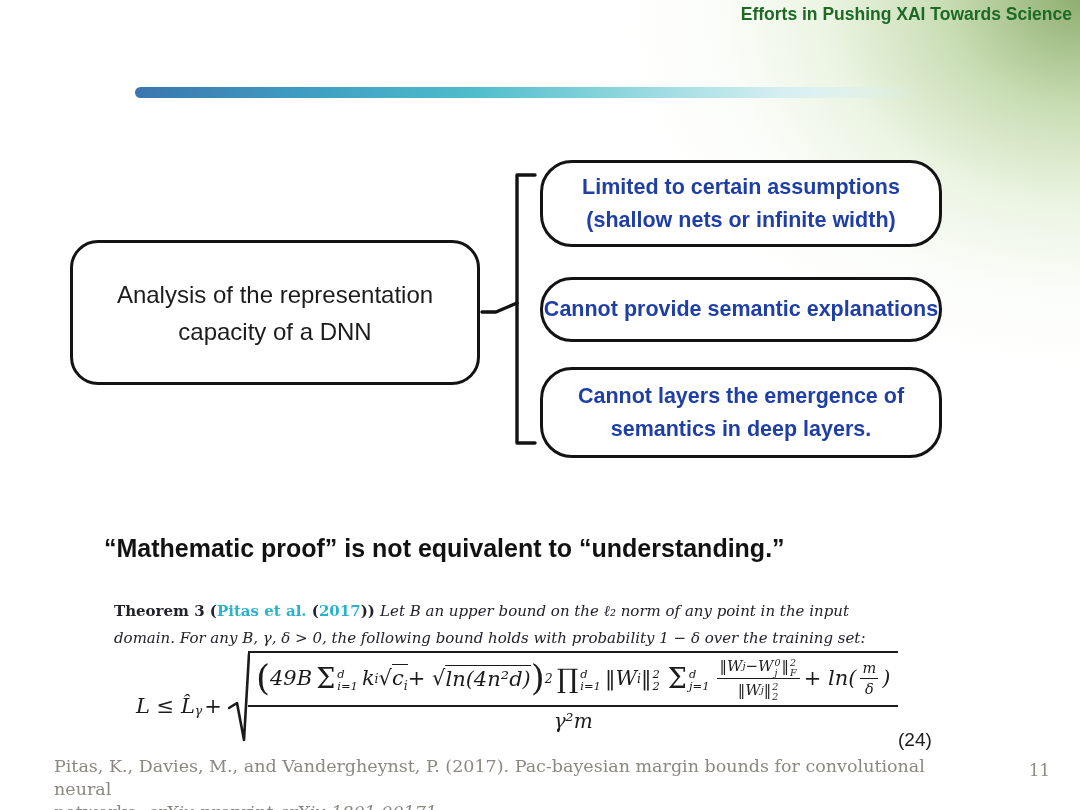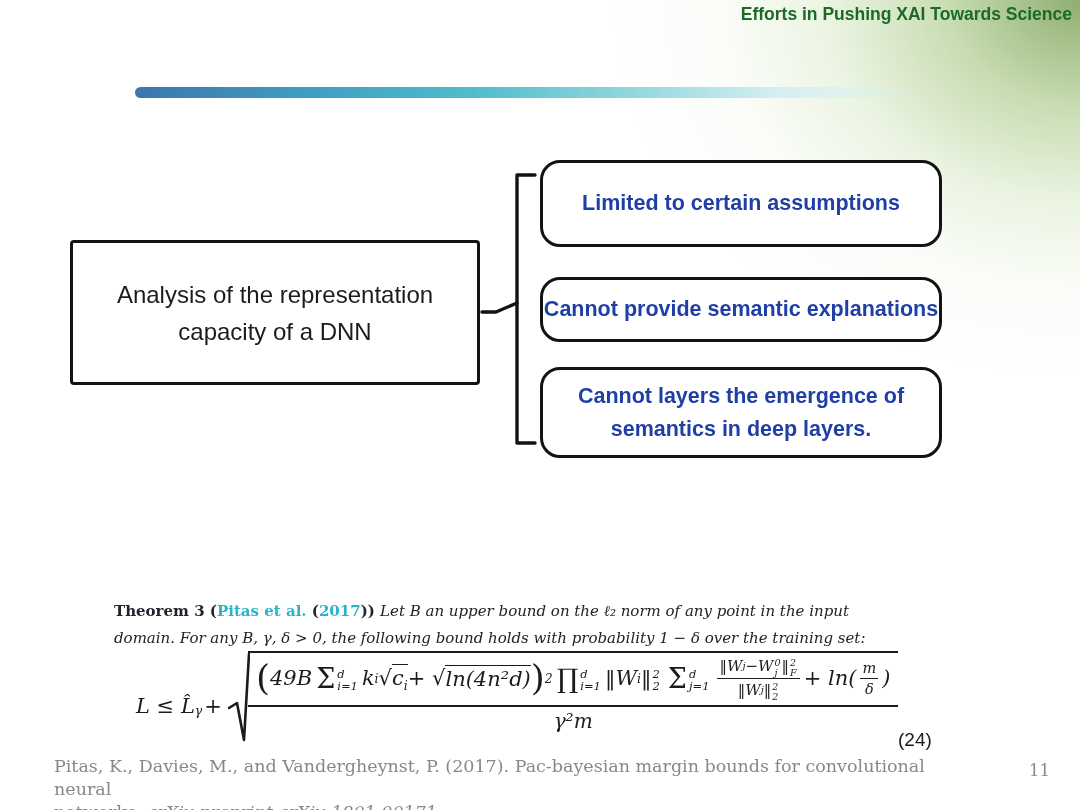--- a/index.html
+++ b/index.html
@@ -29,27 +29,27 @@
   .title-bar {
     position:absolute; top:87px; left:135px; width:790px; height:11px;
     border-radius:6px;
     background:linear-gradient(90deg,#3b76ae 0%, #3f9ec2 22%, #4ebccb 42%,
       #8fd6dd 62%, #d6eff2 82%, rgba(255,255,255,0) 100%);
   }
 
   
   .root-box {
     position:absolute; left:70px; top:240px; width:410px; height:145px;
-    background:#fff; border:3.5px solid #131313; border-radius:4px;
+    background:#fff; border:3.5px solid #131313; border-radius:28px;
     display:flex; flex-direction:column; justify-content:center; align-items:center;
     font-size:24px; color:#1c1c1c; line-height:37px; text-align:center;
   }
   .branch-box {
     position:absolute; left:540px; width:402px;
-    background:#fff; border:3.5px solid #131313; border-radius:20px;
+    background:#fff; border:3.5px solid #131313; border-radius:32px;
     display:flex; flex-direction:column; justify-content:center; align-items:center;
     font-weight:bold; font-size:21.5px; color:#1f3fa6; line-height:33px; text-align:center;
   }
   .b1 { top:160px; height:87px; }
   .b2 { top:277px; height:65px; }
   .b3 { top:367px; height:91px; }
   .brace { position:absolute; left:480px; top:170px; }
 
   .statement {
     position:absolute; left:104px; top:534px;
@@ -132,29 +132,31 @@
     <span>capacity of a DNN</span>
   </div>
 
   <svg class="brace" width="58" height="280" viewBox="0 0 58 280">
     <path d="M55 5 L37 5 L37 273 L55 273" fill="none" stroke="#131313" stroke-width="3.4" stroke-linecap="round" stroke-linejoin="round"></path>
     <path d="M2 142 L16 142 L37 133" fill="none" stroke="#131313" stroke-width="3.4" stroke-linecap="round" stroke-linejoin="round"></path>
   </svg>
 
   <div class="branch-box b1">
     <span>Limited to certain assumptions</span>
+    <span>(shallow nets or infinite width)</span>
   </div>
   <div class="branch-box b2">
     <span>Cannot provide semantic explanations</span>
   </div>
   <div class="branch-box b3">
     <span>Cannot layers the emergence of</span>
     <span>semantics in deep layers.</span>
   </div>
 
+  <div class="statement">“Mathematic proof” is not equivalent to “understanding.”</div>
 
   <div class="theorem">
     <div>
       <span class="thm-label">Theorem 3 (</span><span class="cite">Pitas et al.</span><span class="thm-label"> (</span><span class="cite">2017</span><span class="thm-label">)) </span><span class="body">Let B an upper bound on the ℓ₂ norm of any point in the input</span>
     </div>
     <div class="body">domain. For any B, γ, δ &gt; 0, the following bound holds with probability 1 − δ over the training set:</div>
   </div>
 
   <div class="formula">
     <span class="f-lhs">

